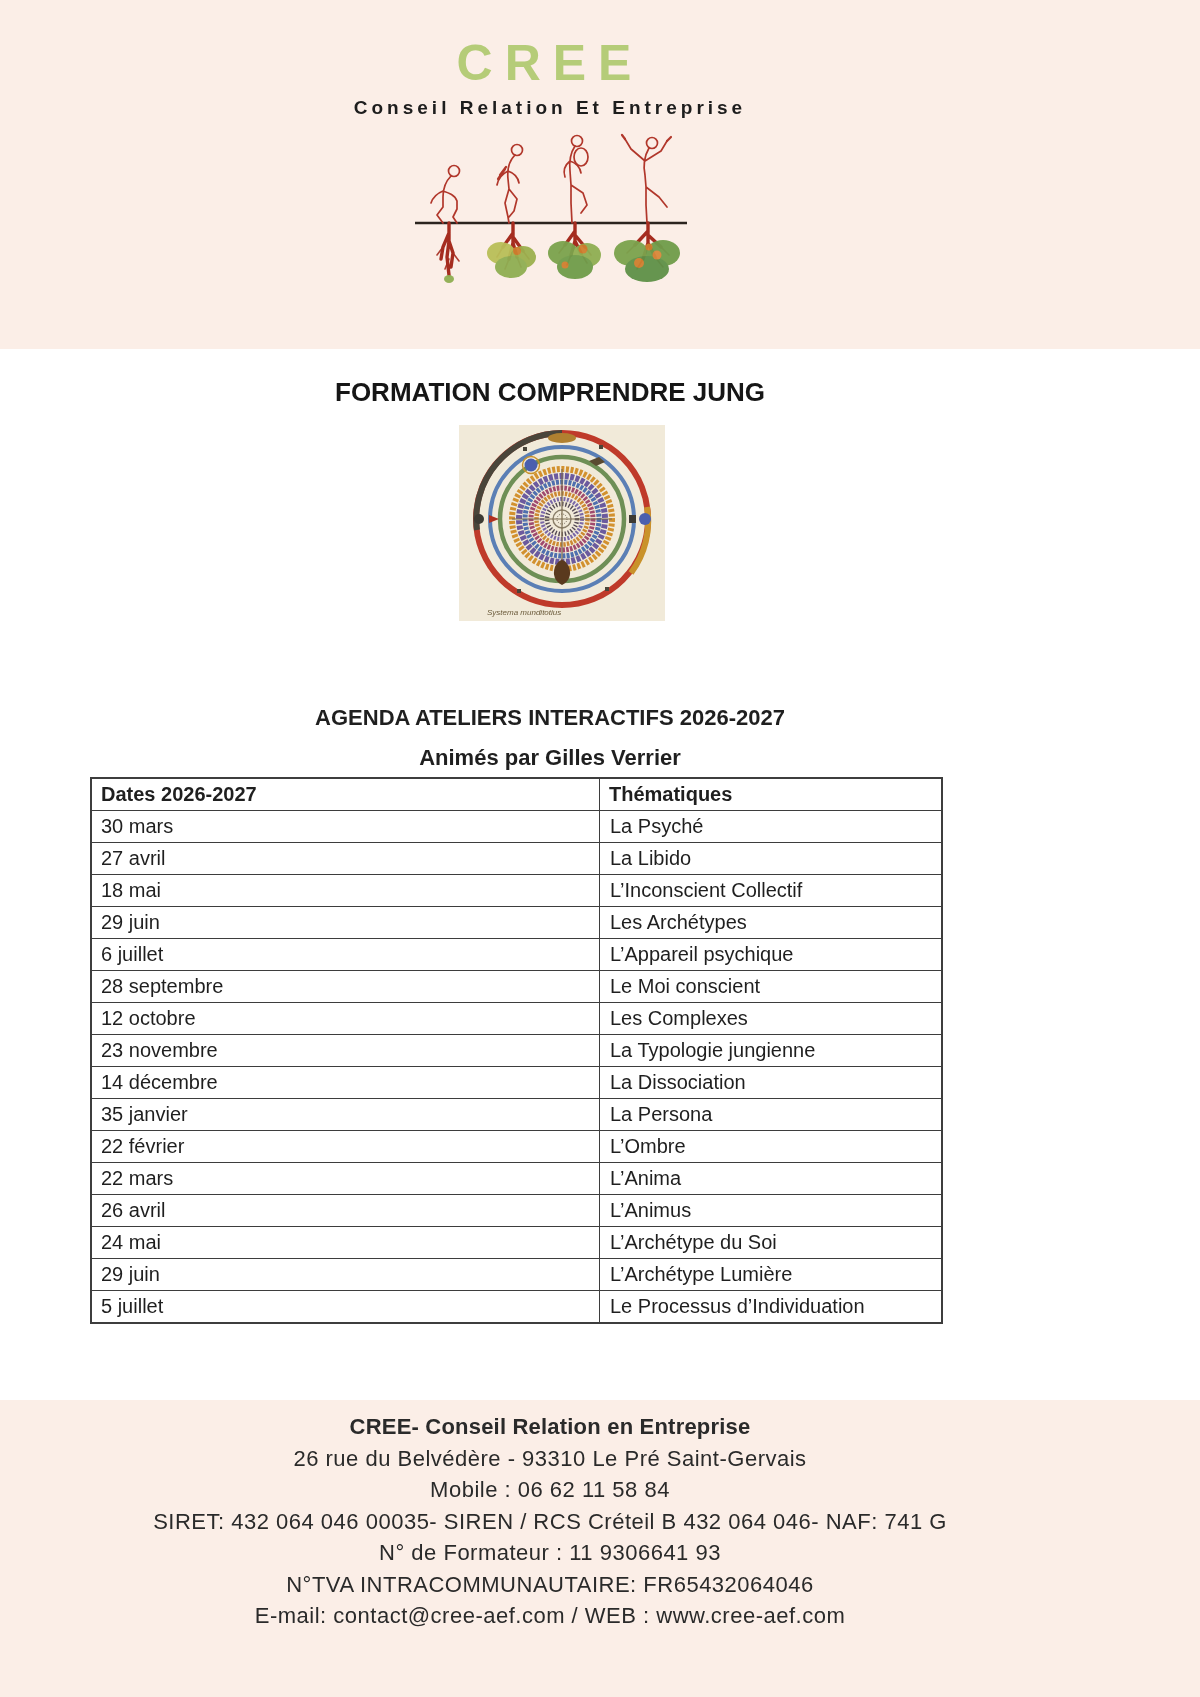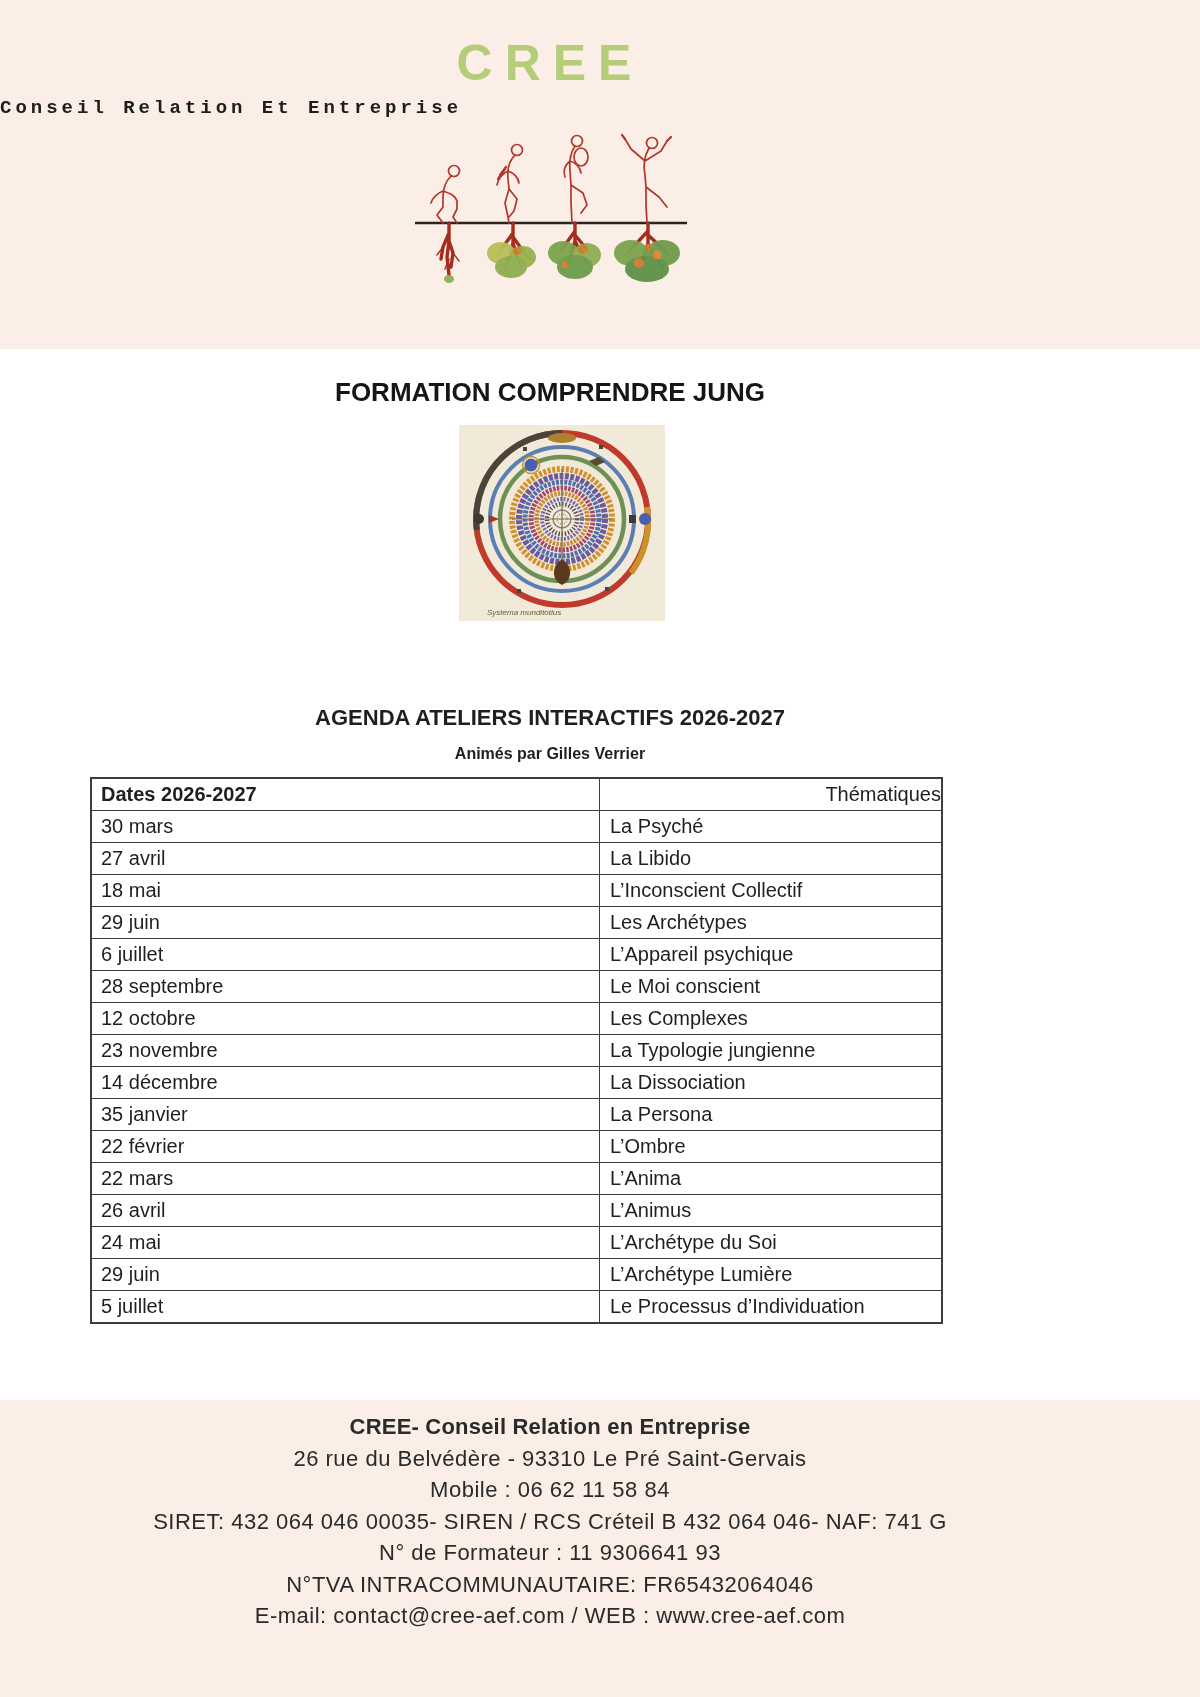--- a/index.html
+++ b/index.html
@@ -20,26 +20,25 @@
     padding-top:36px;
     text-align:center;
     font-size:50px;
     font-weight:bold;
     letter-spacing:12px;
     color:#b5cc78;
     line-height:1.1;
   }
   .tagline{
     margin-top:6px;
-    text-align:left;
+    text-align:center;
     font-size:19px;
     font-weight:bold;
     letter-spacing:4px;
     color:#1d1d1d;
-    font-family:Liberation Mono, monospace;
   }
   .illustration-wrap{margin-top:8px;text-align:center;}
 
   
   .main-area{height:1043px;}
   .doc-title{
     margin:16px;
     padding-top:12px;
     height:32px;
     text-align:center;
@@ -59,42 +58,42 @@
     height:28px;
     text-align:center;
     font-size:22px;
     font-weight:bold;
   }
   .agenda-subheading{
     margin:1px;
     margin-top:4px;
     height:28px;
     text-align:center;
-    font-size:16px;
+    font-size:22px;
     font-weight:bold;
   }
   table.agenda{
     margin-left:90px;
     margin-top:4px;
     width:830px;
     border-collapse:collapse;
     border:2px solid #3d3d3d;
     font-size:20px;
     table-layout:fixed;
   }
   table.agenda th, table.agenda td{
     border:1.5px solid #3d3d3d;
     height:31px;
     padding:0 0 0 9px;
     vertical-align:middle;
     white-space:nowrap;
     overflow:hidden;
   }
   table.agenda .col-dates-head{width:498px;text-align:left;font-weight:bold;}
-  table.agenda .col-themes-head{width:332px;text-align:right;font-weight:normal;}
+  table.agenda .col-themes-head{width:332px;text-align:left;font-weight:bold;}
   table.agenda td.col-theme{padding-left:10px;}
 
   
   .bottom-band{
     position:absolute;left:0;bottom:0;
     width:1200px;height:297px;
   }
   .footer-lines{
     padding-top:11px;
     width:1100px;

